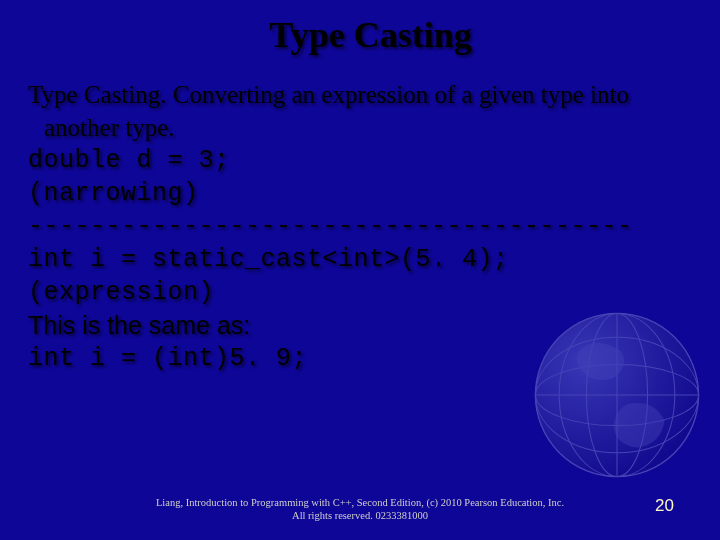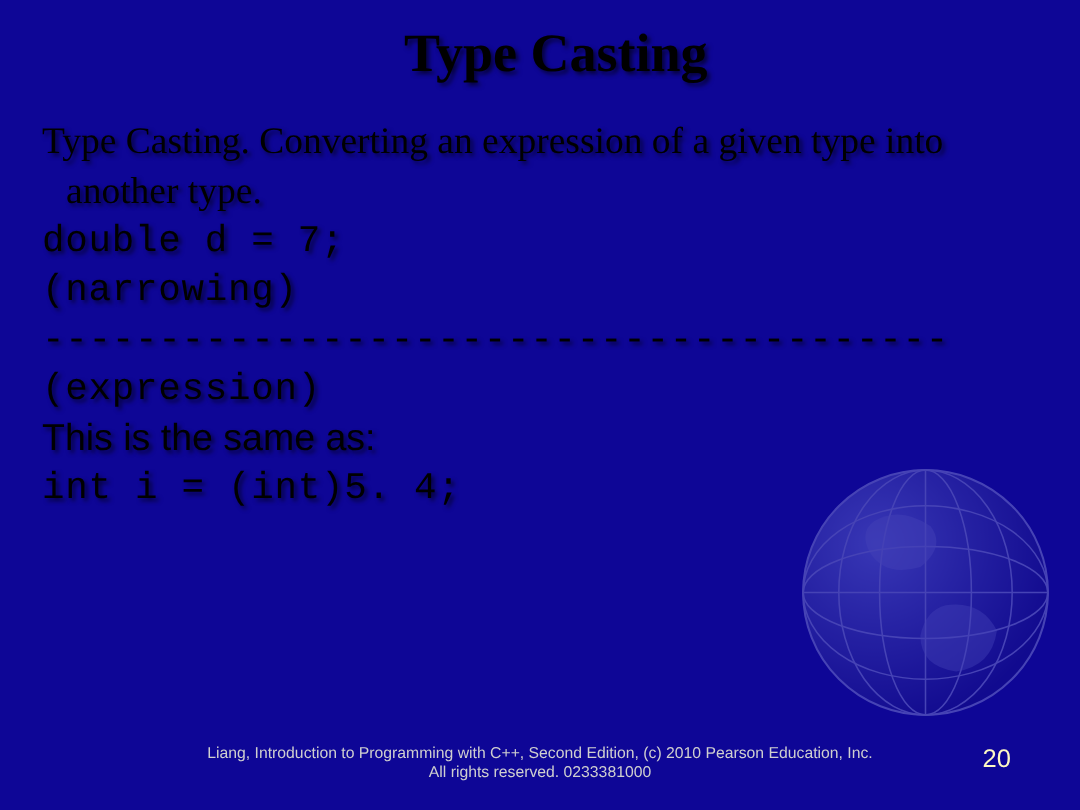--- a/index.html
+++ b/index.html
@@ -25,21 +25,21 @@
     text-shadow: 2px 2px 3px rgba(0,0,0,0.6);
   }
   .definition { padding-left: 16px; text-indent: -16px; }
   .mono { font-family: "Courier New", Courier, monospace; letter-spacing: 0.5px; }
   .serif { font-family: Liberation Sans, sans-serif; }
   .codeblock > div { white-space: pre; }
   .footer {
     position: absolute;
     left: 0; right: 0; bottom: 18px;
     text-align: center;
-    font-family: Liberation Sans, sans-serif;
+    font-family: Liberation Serif, serif;
     font-size: 10.5px;
     color: #cfcfcf;
     line-height: 1.25;
     text-shadow: none;
   }
   .page-num {
     position: absolute;
     right: 46px;
     bottom: 24px;
     color: #fef9c3;
@@ -79,26 +79,27 @@
     <path d="M30 22 q10 -6 22 2 q6 8 -4 16 q-14 4 -20 -6 q-4 -8 2 -12 Z" fill="#b9c4ff" opacity="0.5"></path>
     <path d="M58 55 q14 -2 20 10 q-2 14 -16 16 q-14 -2 -14 -14 q2 -10 10 -12 Z" fill="#b9c4ff" opacity="0.45"></path>
   </svg>
 
   <h1 class="title">Type Casting</h1>
 
   <div class="body">
     <p class="definition">Type Casting. Converting an expression of a given type into another type.</p>
 
     <div class="codeblock">
-      <div class="mono">double d = 7;</div>
+      <div class="mono">double d = 3;</div>
       <div class="mono">(narrowing)</div>
       <div class="mono">---------------------------------------</div>
+      <div class="mono">int i = static_cast&lt;int&gt;(5. 4);</div>
       <div class="mono">(expression)</div>
       <div class="serif">This is the same as:</div>
-      <div class="mono">int i = (int)5. 4;</div>
+      <div class="mono">int i = (int)5. 9;</div>
     </div>
   </div>
 
   <div class="footer">
     <div>Liang, Introduction to Programming with C++, Second Edition, (c) 2010 Pearson Education, Inc.</div>
     <div>All rights reserved. 0233381000</div>
   </div>
 
   <div class="page-num">20</div>
 </div>

